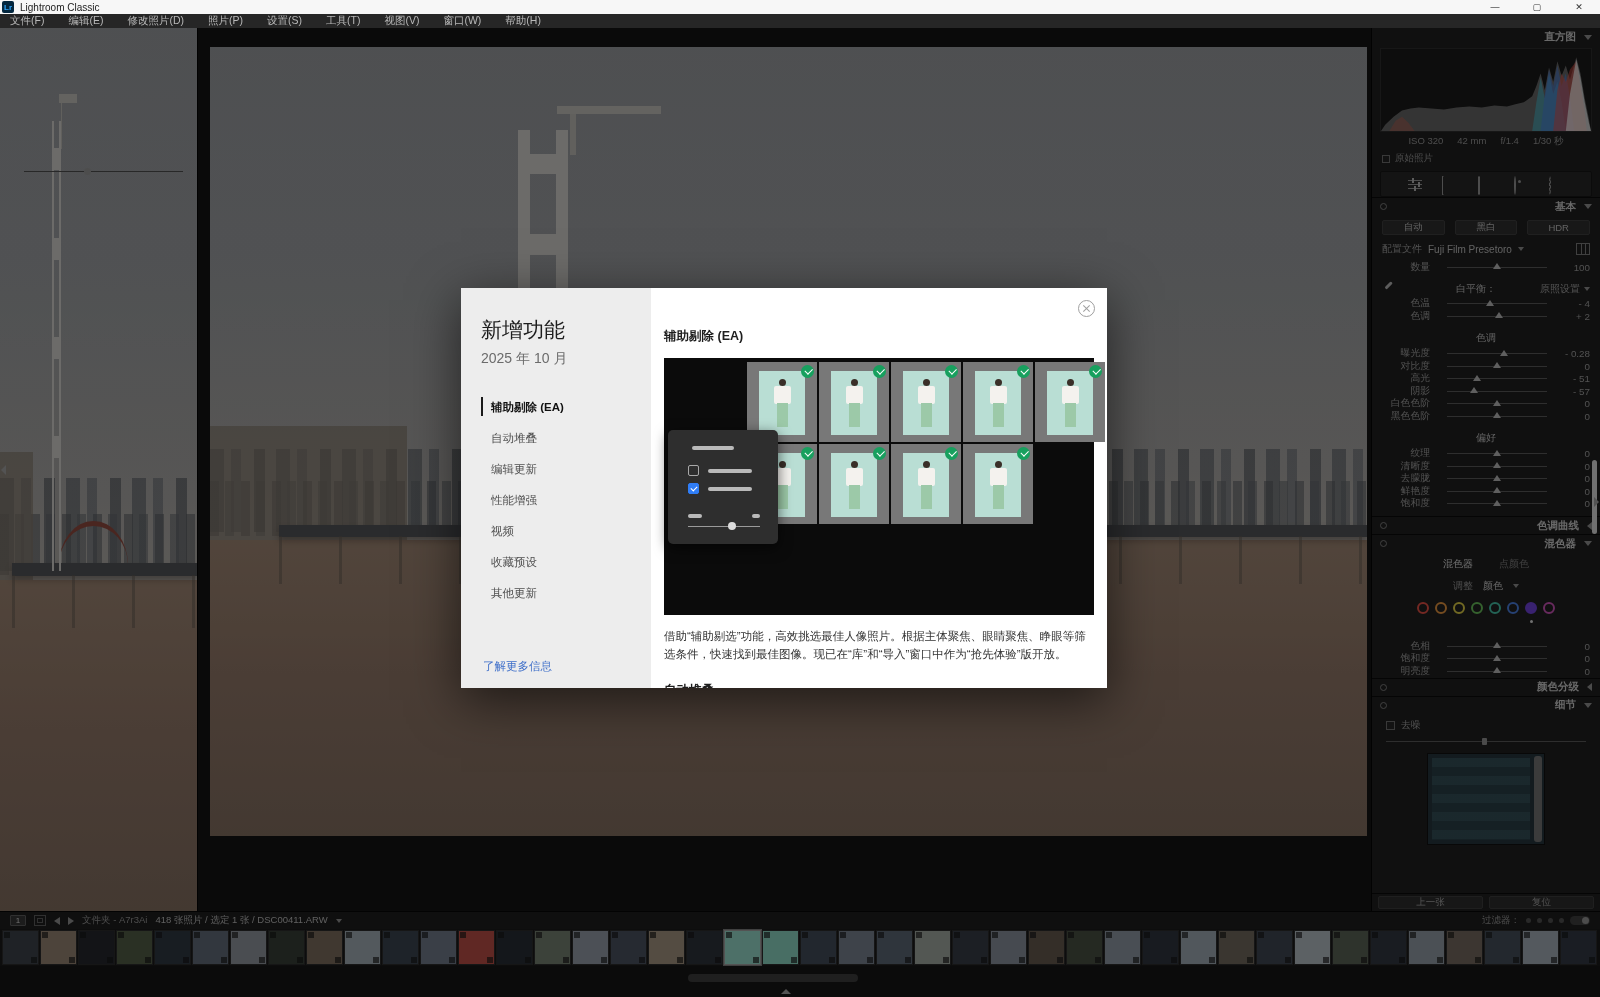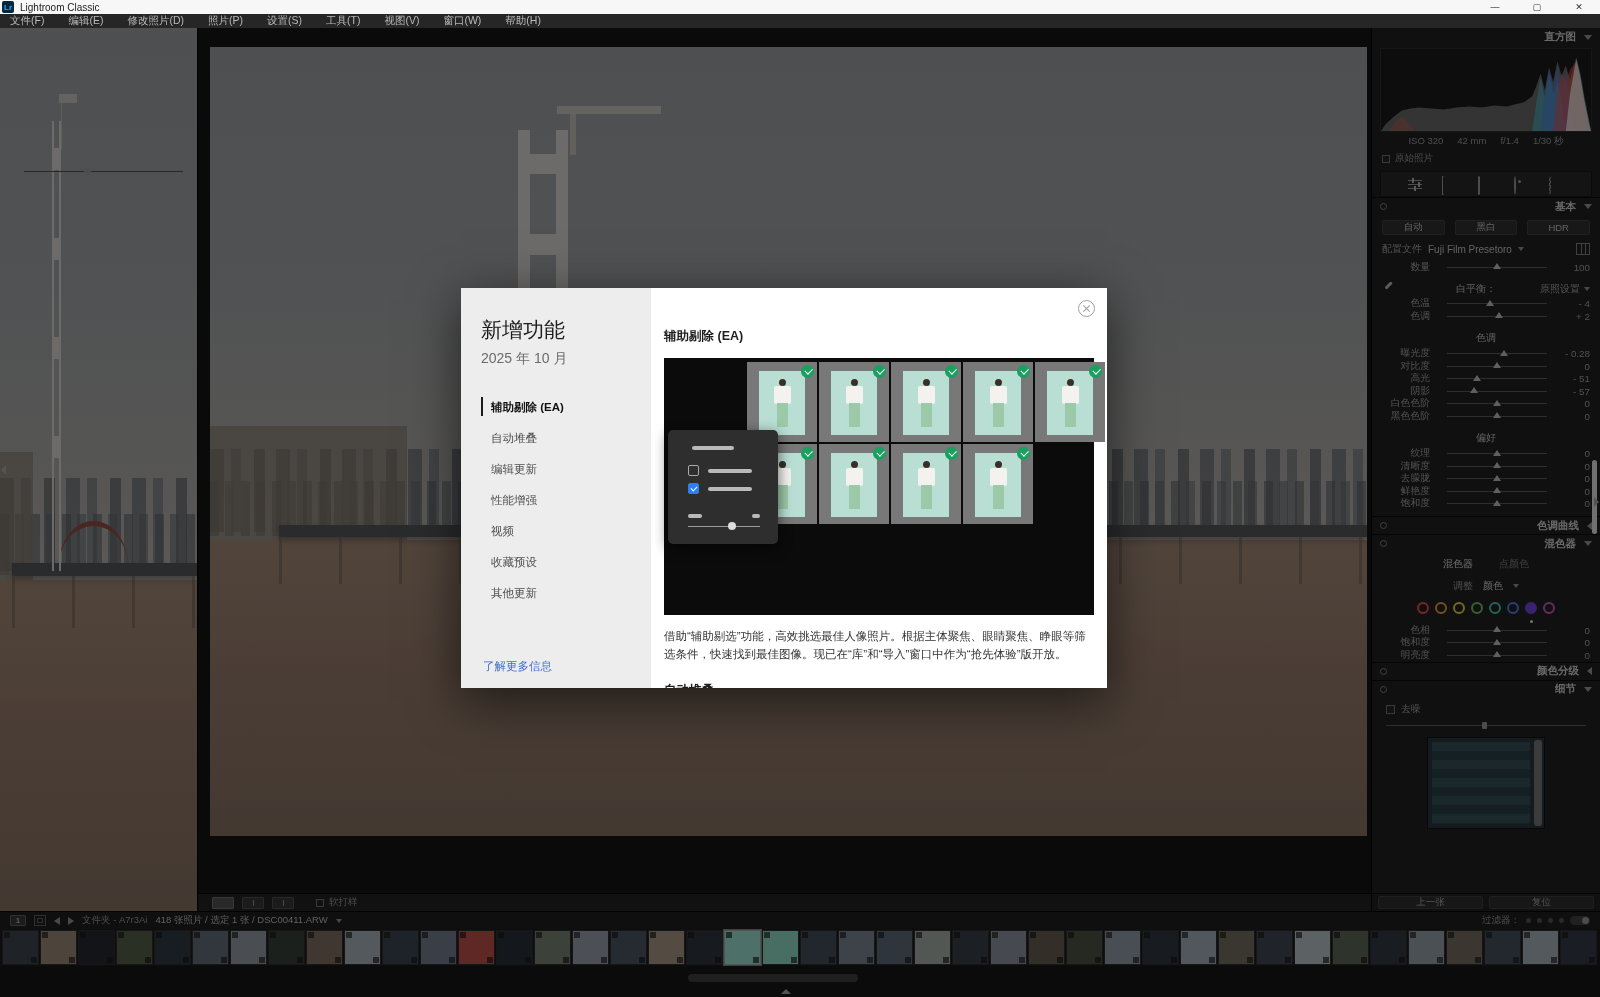--- a/index.html
+++ b/index.html
@@ -489,33 +489,20 @@
               <i class="tc l"></i>
               <i class="tc r"></i>
               <i class="tb b1"></i>
               <i class="tb b2"></i>
               <i class="tb b3"></i>
               <i class="tb b4"></i>
             </div>
           <div class="crane"></div>
         </div>
       </div>
-      <div class="toolbar">
-        <span class="tb-icon sel"></span>
-        <span class="tb-icon">
-            <i></i>
-          </span>
-        <span class="tb-icon">
-            <i></i>
-          </span>
-        <span class="tb-check">
-          <span class="cbx-s"></span>
-          <span>软打样</span>
-        </span>
-      </div>
     </main>
 
     <aside class="right-panel">
       <div class="panel-scroll">
 
         <div class="rp-header" style="border-top:0;">
           <span class="title">直方图</span>
           <span class="tri"></span>
         </div>
         <div class="histo-box">
@@ -710,21 +697,21 @@
         <div class="mix-colors">
           <span class="mix-c" style="border-color: rgb(214, 75, 65);"></span>
             <span class="mix-c" style="border-color: rgb(217, 140, 60);"></span>
             <span class="mix-c" style="border-color: rgb(210, 195, 65);"></span>
             <span class="mix-c" style="border-color: rgb(99, 181, 86);"></span>
             <span class="mix-c" style="border-color: rgb(66, 183, 158);"></span>
             <span class="mix-c" style="border-color: rgb(70, 120, 212);"></span>
             <span class="mix-c sel" style="border-color: rgb(106, 63, 208);"></span>
             <span class="mix-c" style="border-color: rgb(193, 79, 174);"></span>
         </div>
-        <div style="margin-top:10px;">
+        <div style="margin-top:26px;">
           <div class="srow">
               <span class="slabel">色相</span>
               <span class="strack">
                 <span class="sknob" style="left: 50%;"></span>
               </span>
               <span class="sval">0</span>
             </div>
             <div class="srow">
               <span class="slabel">饱和度</span>
               <span class="strack">

